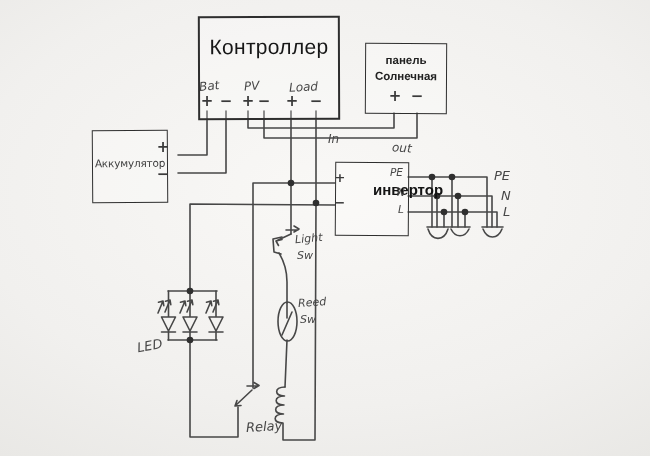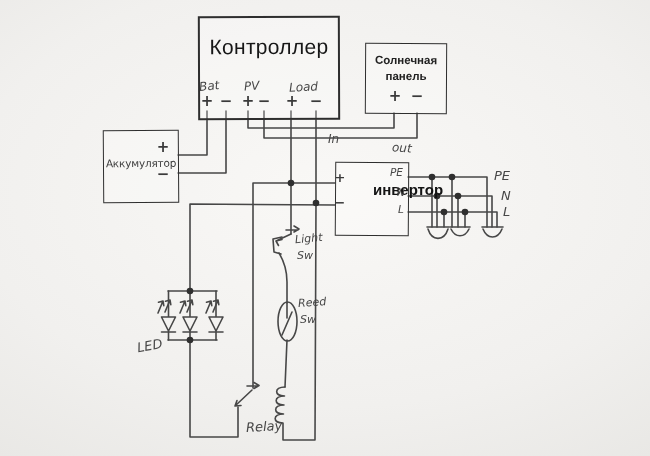--- a/index.html
+++ b/index.html
@@ -126,28 +126,28 @@
   <div class="abs hand" style="left:289px;top:80px;font-size:12px;transform:rotate(-3deg);">Load</div>
   <div class="abs sign" style="left:200px;top:94px;">+</div>
   <div class="abs sign" style="left:219px;top:94px;">−</div>
   <div class="abs sign" style="left:241px;top:94px;">+</div>
   <div class="abs sign" style="left:257px;top:94px;">−</div>
   <div class="abs sign" style="left:285px;top:94px;">+</div>
   <div class="abs sign" style="left:309px;top:94px;">−</div>
 
   <div class="box thin" style="left:365px;top:43px;width:80px;height:69px;transform:rotate(0.3deg);">
     <div class="solartxt">
+      <div>панель</div>
       <div>Солнечная</div>
-      <div>панель</div>
     </div>
   </div>
   <div class="abs sign" style="left:388px;top:89px;">+</div>
   <div class="abs sign" style="left:410px;top:89px;">−</div>
 
-  <div class="box thin" style="left:103px;top:130px;width:74px;height:71px;transform:rotate(-0.4deg);">
+  <div class="box thin" style="left:92px;top:130px;width:74px;height:71px;transform:rotate(-0.4deg);">
     <div class="battxt">Аккумулятор</div>
   </div>
   <div class="abs sign" style="left:156px;top:140px;">+</div>
   <div class="abs sign" style="left:156px;top:167px;">−</div>
 
   <div class="box thin" style="left:335px;top:162px;width:72px;height:72px;transform:rotate(0.4deg);"></div>
   <div class="abs invtxt" style="left:337px;top:181px;margin-left:36px;">инвертор</div>
   <div class="abs hand" style="left:328px;top:132px;font-size:12px;">In</div>
   <div class="abs hand" style="left:392px;top:141px;font-size:12px;transform:rotate(4deg);">out</div>
   <div class="abs sign" style="left:333px;top:171px;font-size:13px;">+</div>

